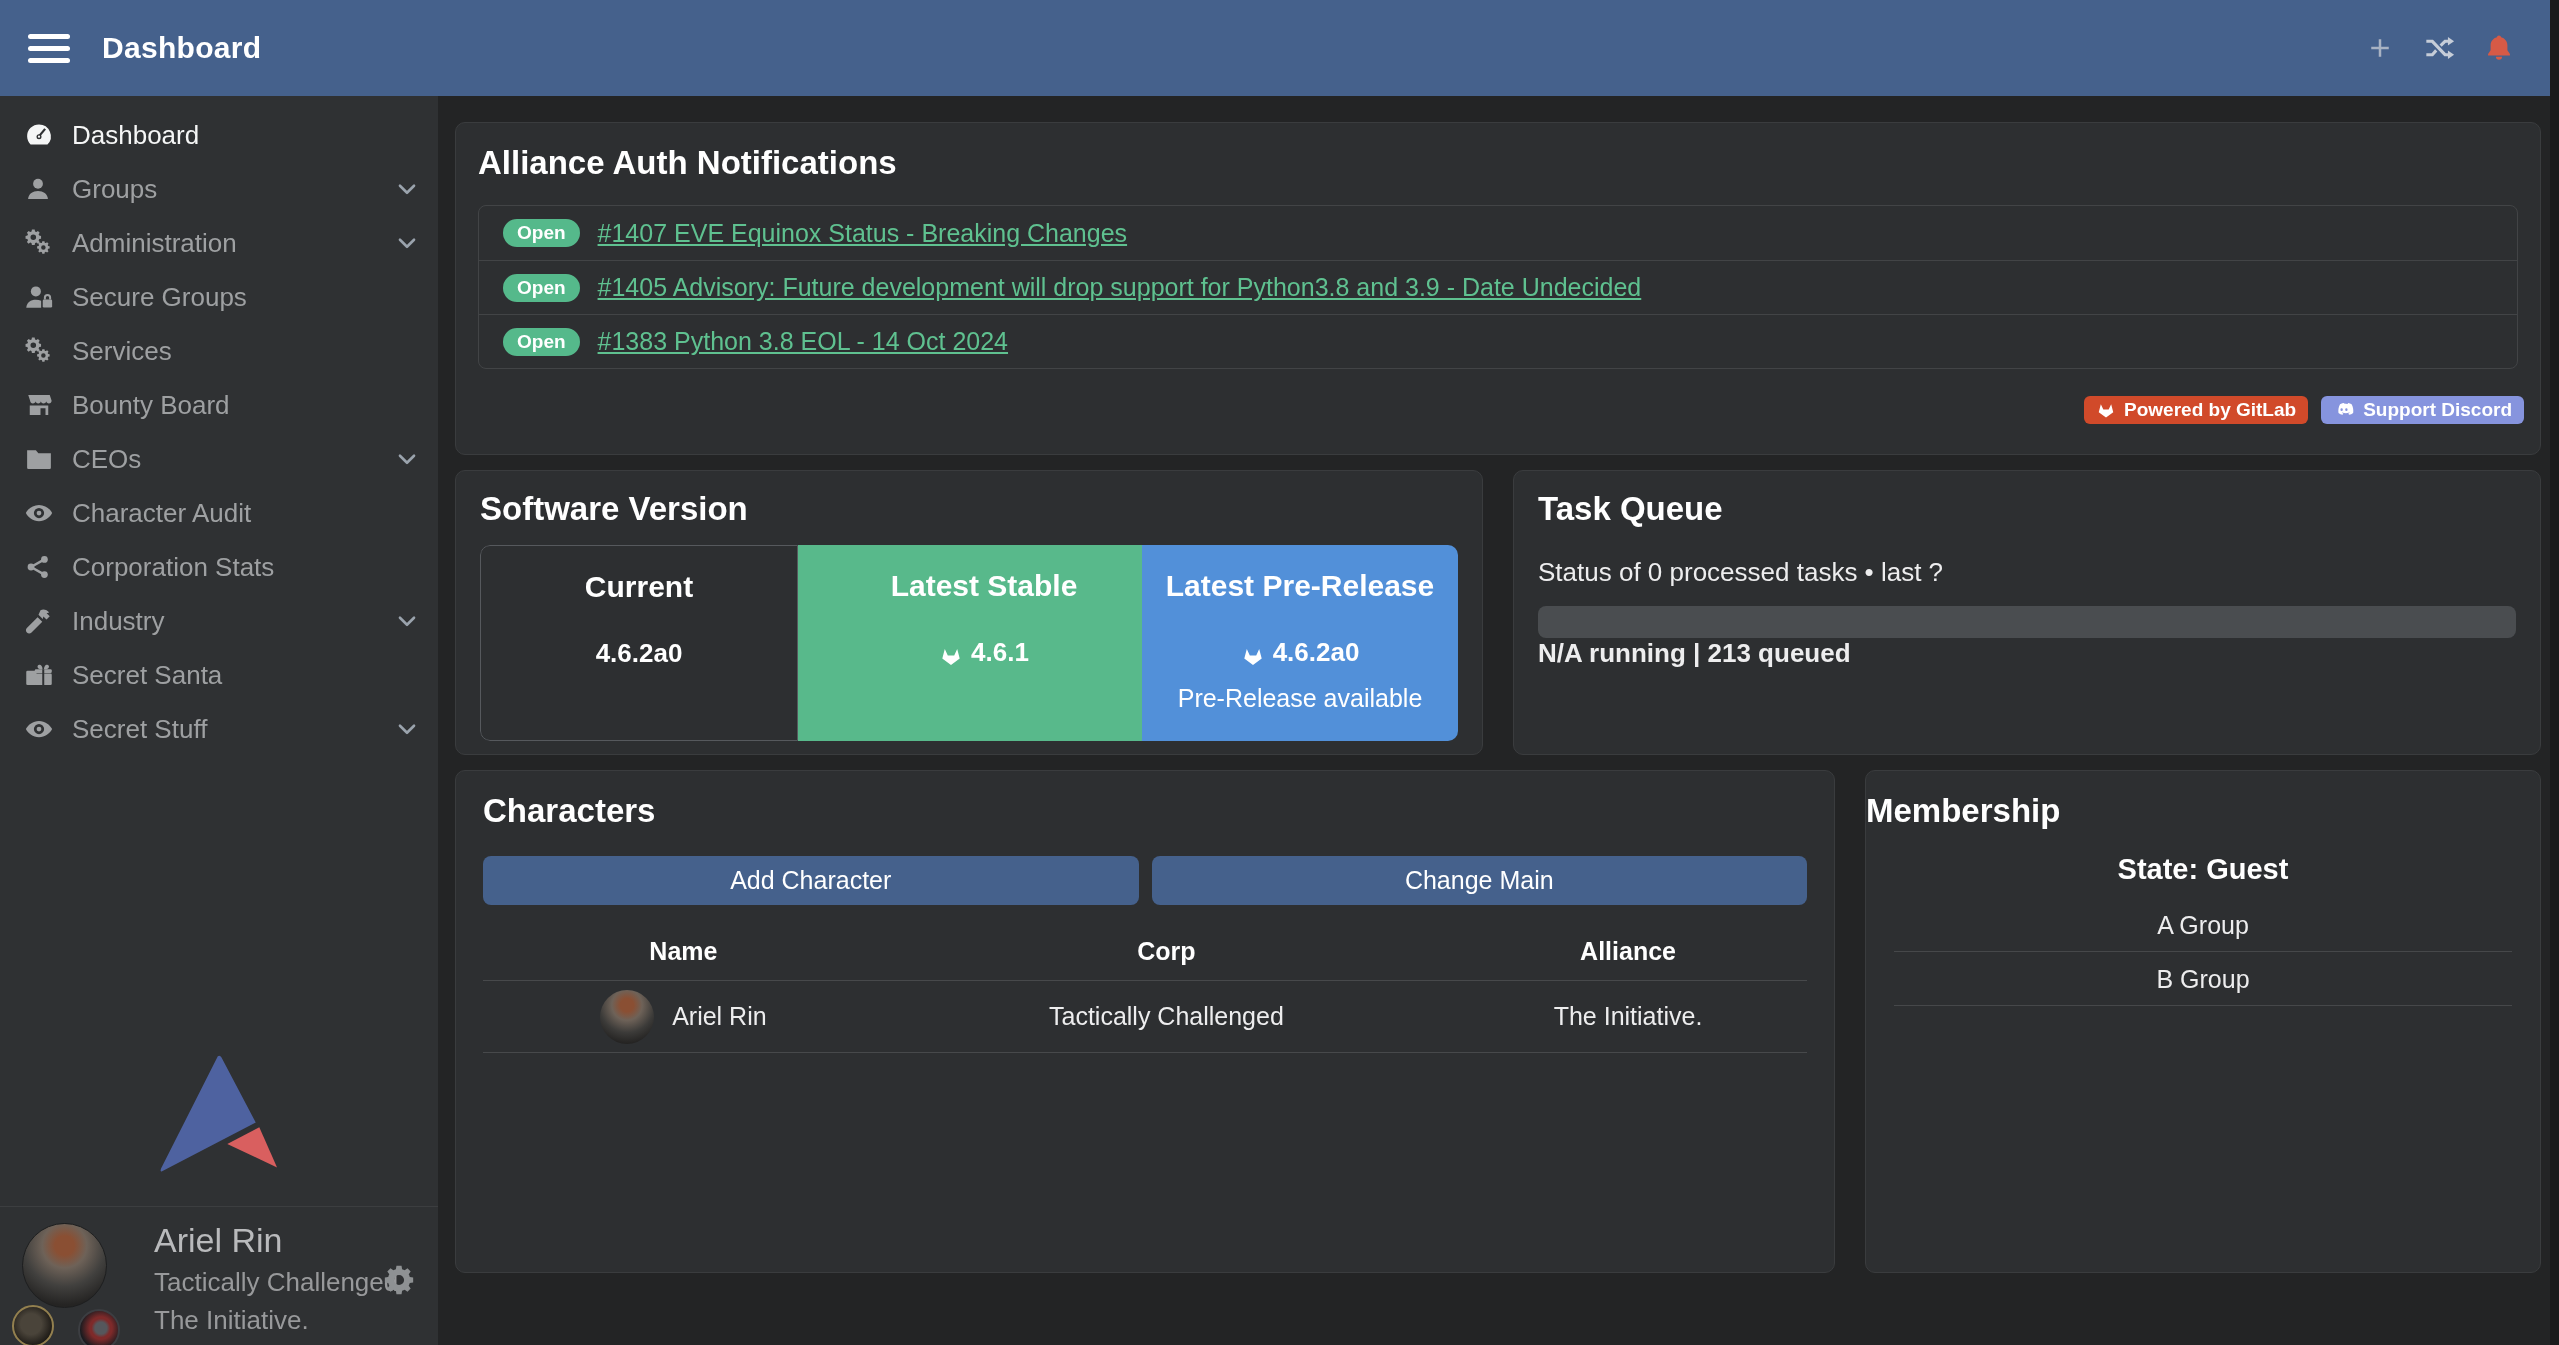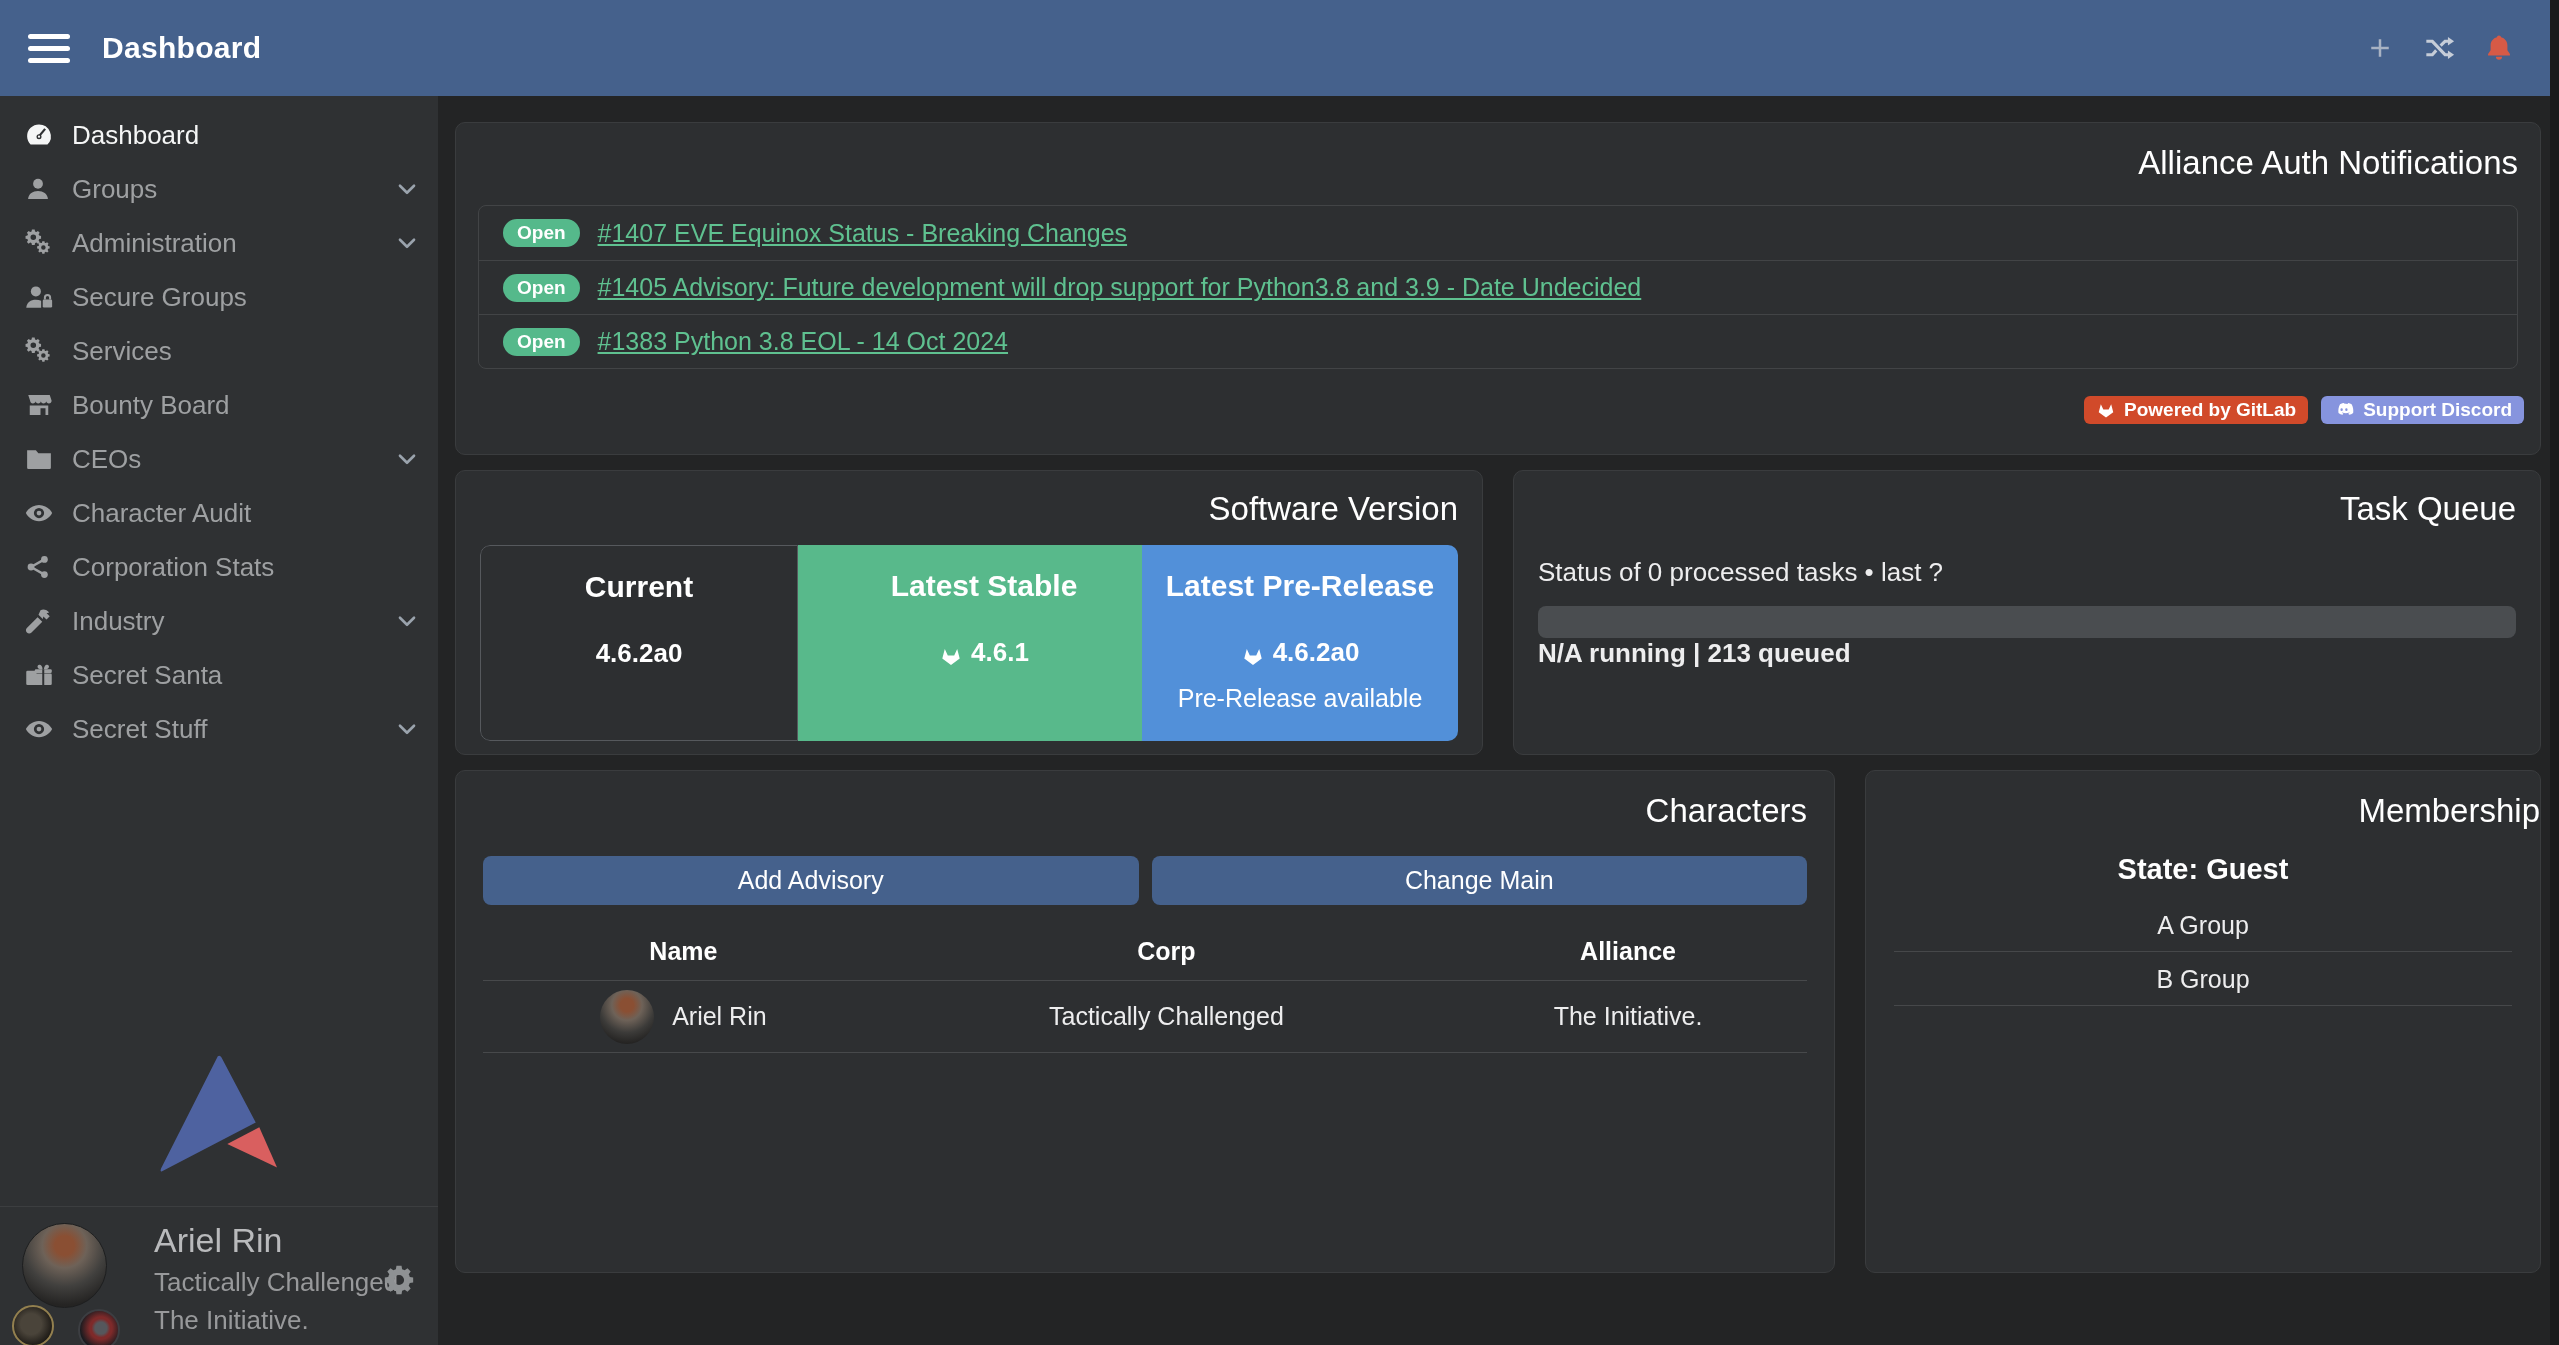--- a/index.html
+++ b/index.html
@@ -65,21 +65,21 @@
     border:2px solid #3c3e42;
   }
   .user-info { margin-left:22px; margin-top:-2px; }
   .user-name { font-size:34px; color:#b9babc; }
   .user-corp, .user-alliance { font-size:26px; color:#98999b; margin-top:7px; }
   .user-gear { position:absolute; right:22px; top:56px; color:#8e9193; cursor:pointer; }
 
   
   .content { flex:1; padding:26px 18px 0 17px; overflow:hidden; }
   .panel { background:#2d2f31; border:1px solid #3a3c3e; border-radius:10px; }
-  .panel-title { text-align:right; color:#ffffff; font-size:33px; font-weight:400; line-height:40px; }
+  .panel-title { text-align:left; color:#ffffff; font-size:33px; font-weight:700; line-height:40px; }
 
   
   .notifications-panel { height:333px; padding:20px 22px; position:relative; }
   .list-group { margin-top:22px; border:1px solid #424446; border-radius:8px; }
   .list-item { height:54px; display:flex; align-items:center; padding:0 24px; }
   .list-item + .list-item { border-top:1px solid #424446; }
   .badge-open {
     background:#55b98b; color:#ffffff; font-size:19px; font-weight:700;
     height:28px; padding:0 14px; border-radius:14px;
     display:flex; align-items:center;
@@ -453,21 +453,21 @@
             <div class="progress-fill" style="width:0%"></div>
           </div>
           <div class="task-queue-line">N/A running | 213 queued</div>
         </section>
       </div>
 
       <div class="row row3">
         <section class="panel characters-panel">
           <h2 class="panel-title">Characters</h2>
           <div class="char-buttons">
-            <button>Add Advisory</button>
+            <button>Add Character</button>
             <button>Change Main</button>
           </div>
           <table class="char-table">
             <thead>
               <tr>
                 <th>Name</th>
                 <th>Corp</th>
                 <th>Alliance</th>
               </tr>
             </thead>

